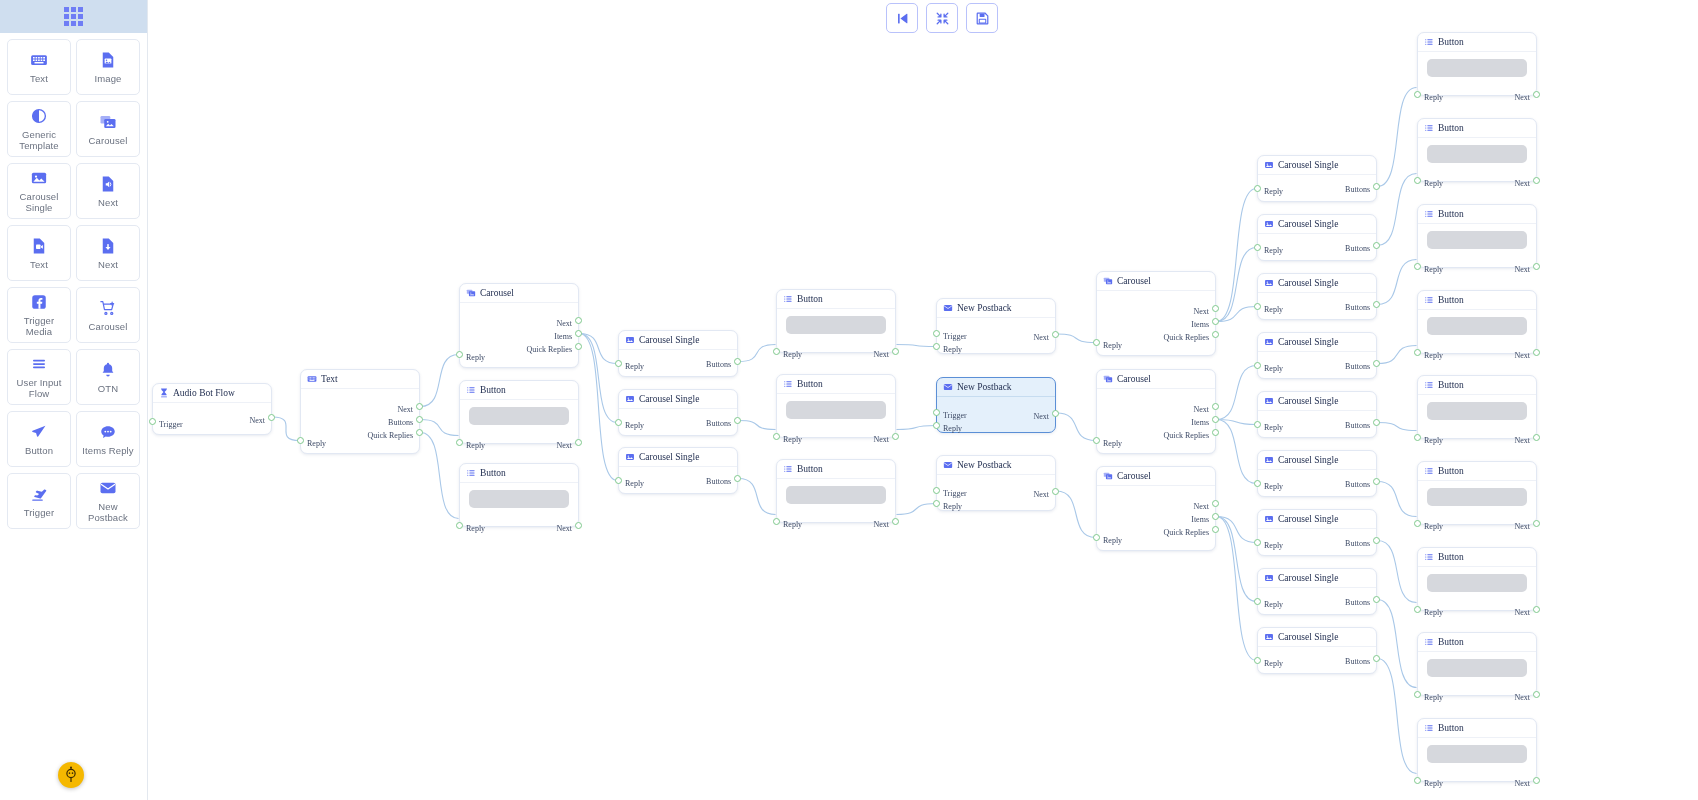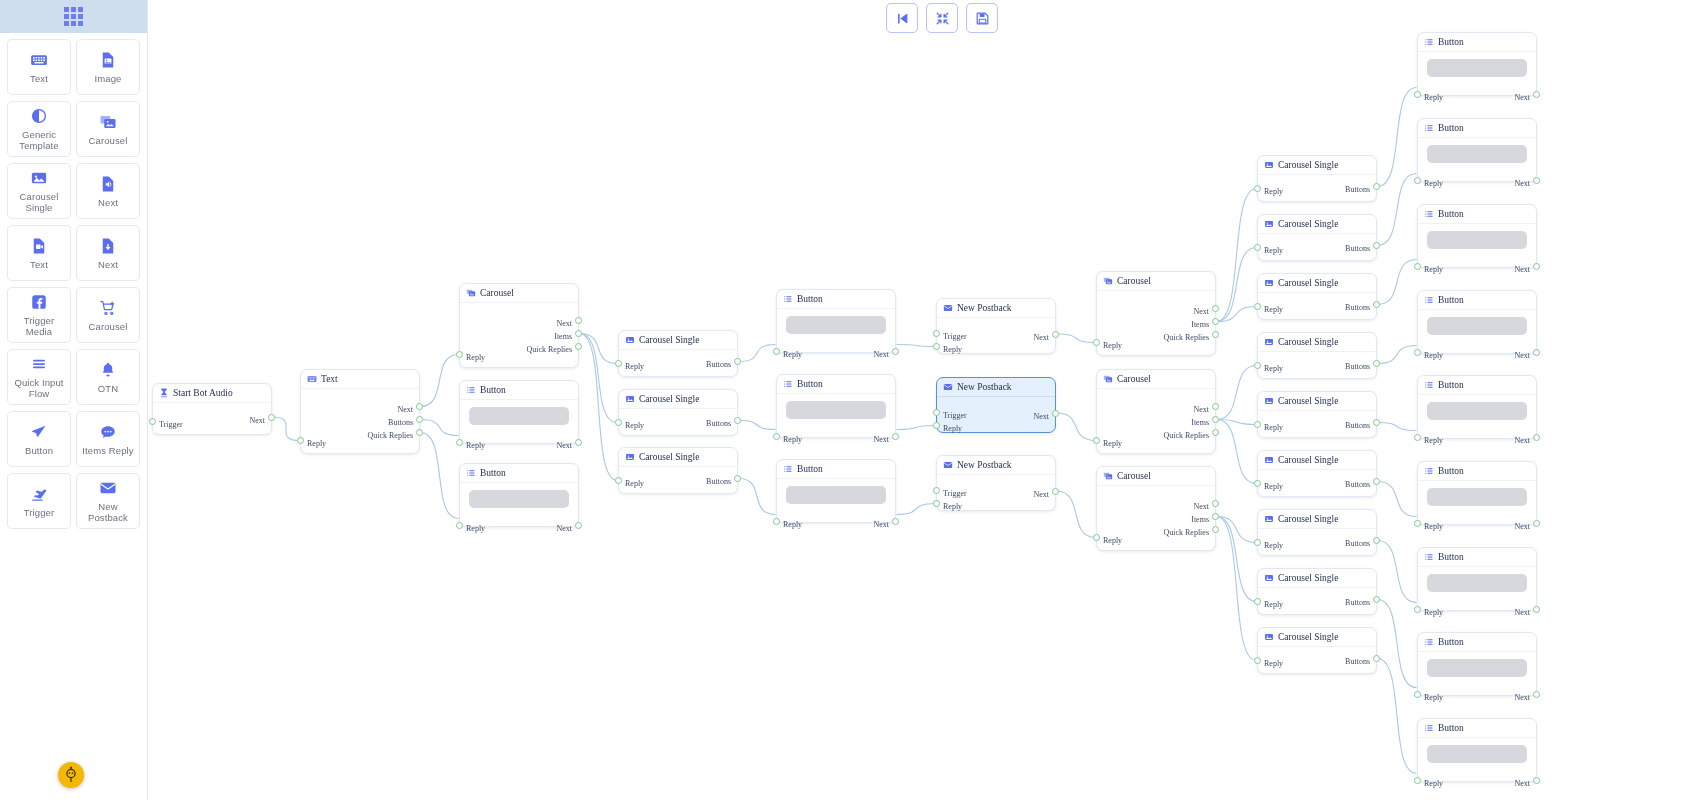--- a/index.html
+++ b/index.html
@@ -296,21 +296,21 @@
           <span class="pal-label">Carousel</span>
         </div>
         <div class="pal-item">
           <span class="pal-ico">
             <svg width="18" height="18" viewBox="0 0 24 24" fill="currentColor">
               <rect x="4" y="6.4" width="16" height="2.3" rx="1.1"></rect>
               <rect x="4" y="10.9" width="16" height="2.3" rx="1.1"></rect>
               <rect x="4" y="15.4" width="16" height="2.3" rx="1.1"></rect>
             </svg>
           </span>
-          <span class="pal-label">Quick Input Flow</span>
+          <span class="pal-label">User Input Flow</span>
         </div>
         <div class="pal-item">
           <span class="pal-ico">
             <svg width="18" height="18" viewBox="0 0 24 24" fill="currentColor">
               <path d="M12 2.4a1.4 1.4 0 0 1 1.4 1.4v.5a5.6 5.6 0 0 1 4.2 5.4v3.6l1.6 2.4H4.8l1.6-2.4V9.7a5.6 5.6 0 0 1 4.2-5.4v-.5A1.4 1.4 0 0 1 12 2.4z"></path>
               <path d="M9.6 18.2a2.4 2.4 0 0 0 4.8 0z"></path>
             </svg>
           </span>
           <span class="pal-label">OTN</span>
         </div>
@@ -430,21 +430,21 @@
     <div id="nodes-layer">
         <div class="node" style="left: 4px; top: 383px; width: 120px; height: 52px;">
           <div class="node-head">
             <span class="n-ico">
               <svg width="10" height="10" viewBox="0 0 24 24" fill="currentColor">
                 <path d="M6 2.5h12v2.2l-4.6 5.1 4.6 5.1v2.2H6v-2.2l4.6-5.1L6 4.7z"></path>
                 <rect x="4.8" y="1.2" width="14.4" height="1.8" rx=".8"></rect>
                 <rect x="4.8" y="20.6" width="14.4" height="1.8" rx=".8"></rect>
               </svg>
             </span>
-            <span class="node-title">Start Bot Audio</span>
+            <span class="node-title">Audio Bot Flow</span>
           </div>
           <div class="node-body">
             <div class="spacer"></div>
             <div style="position:absolute;left:0;top:12px;">
               <div style="position:relative;height:13px;line-height:13px;padding-left:6px;"><span class="dot l" style="top:3px;"></span><span class="port-label">Trigger</span></div>
             </div>
             <div style="position:absolute;right:0;top:7.5px;text-align:right;">
               <div style="position:relative;height:13px;line-height:13px;padding-right:6px;"><span class="port-label">Next</span><span class="dot r" style="top:3px;"></span></div>
             </div>
           </div>

